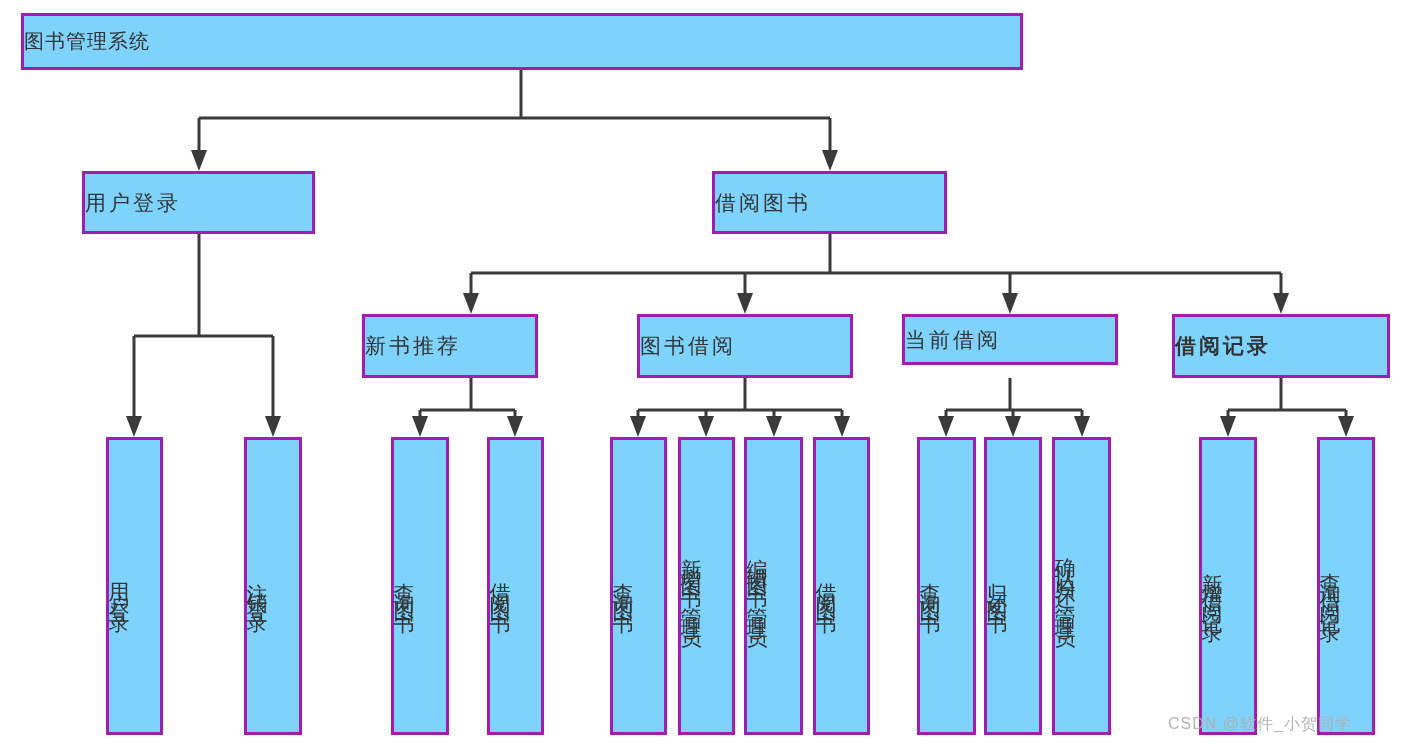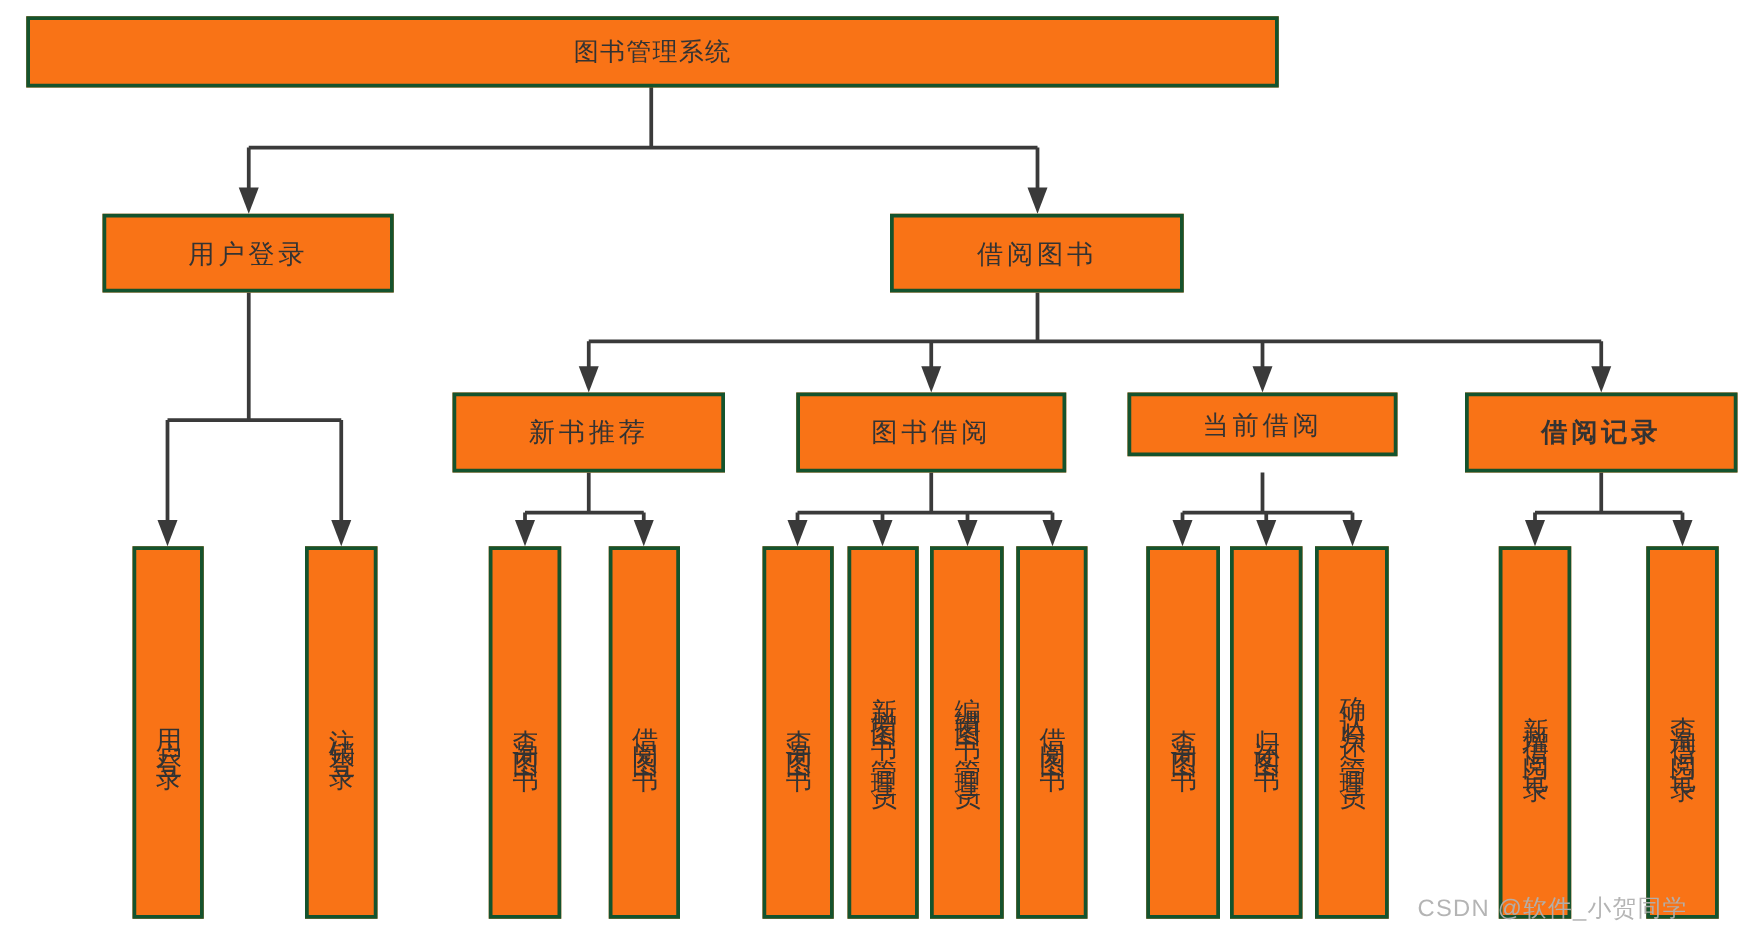--- a/index.html
+++ b/index.html
@@ -7,41 +7,41 @@
     position:relative;
     width:1405px;height:747px;
     background:#ffffff;
     font-family:"Liberation Sans","DejaVu Sans",sans-serif;
     overflow:hidden;
   }
   #connectors{position:absolute;left:0;top:0;width:1405px;height:747px;}
   .box{
     position:absolute;
     box-sizing:border-box;
-    border:3px solid #14532d;
-    background:#f97316;
-    display:flex;align-items:center;justify-content:center;
+    border:3px solid #a21caf;
+    background:#7dd3fc;
+    display:flex;align-items:center;justify-content:flex-start;
     color:#333333;
     font-size:21px;
     letter-spacing:3px;
     white-space:nowrap;
   }
   .box.title{font-size:20px;letter-spacing:1px;}
   .leaf .vtext{
     writing-mode:vertical-rl;
     text-orientation:mixed;
     font-size:21px;
     letter-spacing:10px;
     color:#333333;
     line-height:1;
   }
   .watermark{
     position:absolute;
-    left:1134px;top:714px;
-    font-size:19px;
+    left:1168px;top:714px;
+    font-size:16px;
     letter-spacing:1px;
     color:rgba(176,176,176,0.95);
     z-index:10;
     white-space:nowrap;
   }
 </style>
 </head>
 <body>
 
 <div id="canvas">
@@ -90,21 +90,21 @@
     <span>图书管理系统</span>
   </div>
 
   <div class="box" style="left:82px;top:171px;width:233px;height:63px;">
     <span>用户登录</span>
   </div>
   <div class="box" style="left:712px;top:171px;width:235px;height:63px;">
     <span>借阅图书</span>
   </div>
 
-  <div class="box" style="left:362px;top:314px;width:218px;height:64px;">
+  <div class="box" style="left:362px;top:314px;width:176px;height:64px;">
     <span>新书推荐</span>
   </div>
   <div class="box" style="left:637px;top:314px;width:216px;height:64px;">
     <span>图书借阅</span>
   </div>
   <div class="box" style="left:902px;top:314px;width:216px;height:51px;">
     <span>当前借阅</span>
   </div>
   <div class="box" style="left:1172px;top:314px;width:218px;height:64px;font-weight:bold;">
     <span>借阅记录</span>

